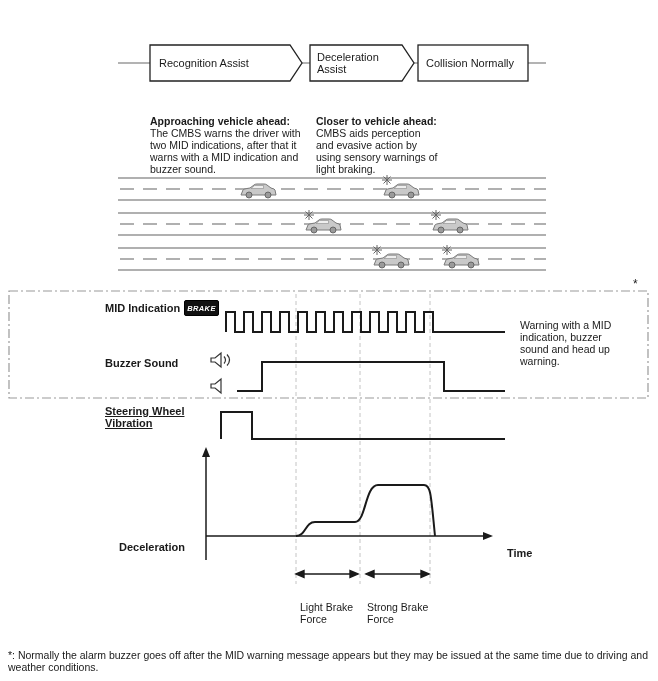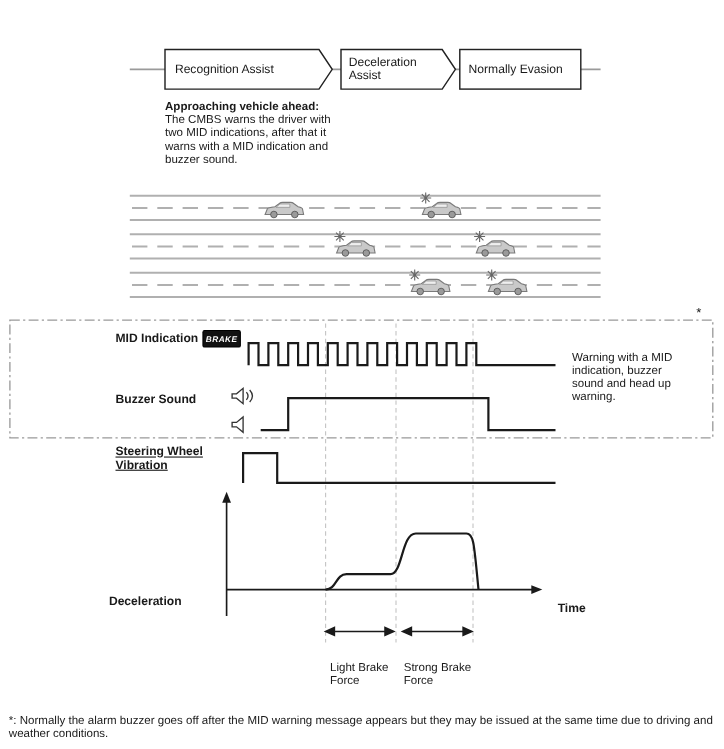--- a/index.html
+++ b/index.html
@@ -5,21 +5,21 @@
   html,body { margin:0; padding:0; background:#fff; }
   .canvas {
     position:relative; width:658px; height:681px; background:#ffffff;
     font-family:"Liberation Sans","DejaVu Sans",sans-serif; color:#1a1a1a;
     overflow:hidden;
   }
   .abs { position:absolute; }
   .lbl { font-size:10.5px; line-height:1.14; }
   .phase { font-size:11px; line-height:1.1; }
   .rowlbl { font-size:11px; font-weight:bold; line-height:1.1;margin-left:20px; }
-  .b { font-weight:bold; }
+  .b { font-weight:bold;margin-top:24px; }
   .pre { white-space:pre-line;text-decoration:underline; }
   .badge {
     background:#111; color:#fff; font-size:7.5px; font-weight:bold;
     letter-spacing:0.4px; display:flex; align-items:center; justify-content:center;
     border-radius:2px; border:1px solid #000;font-style:italic;
   }
   svg.layer { left:0; top:0; pointer-events:none; }
 </style>
 </head>
 <body>
@@ -115,37 +115,41 @@
       <polygon points="296,574 304,570.5 304,577.5"></polygon>
       <polygon points="358,574 350,570.5 350,577.5"></polygon>
       <line x1="369" y1="574" x2="426" y2="574"></line>
       <polygon points="366,574 374,570.5 374,577.5"></polygon>
       <polygon points="429,574 421,570.5 421,577.5"></polygon>
     </g>
   </svg>
 
   <div class="abs phase" style="left:159px;top:57px;width:140px">Recognition Assist</div>
   <div class="abs phase" style="left:317px;top:51px;width:78px">Deceleration Assist</div>
-  <div class="abs phase" style="left:426px;top:57px;width:100px">Normally Evasion</div>
+  <div class="abs phase" style="left:426px;top:57px;width:100px">Collision Normally</div>
 
   <div class="abs lbl" style="left:150px;top:92px;width:160px">
     <div class="b">Approaching vehicle ahead:</div>
     <div>The CMBS warns the driver with two MID indications, after that it warns with a MID indication and buzzer sound.</div>
+  </div>
+  <div class="abs lbl" style="left:316px;top:92px;width:124px">
+    <div class="b">Closer to vehicle ahead:</div>
+    <div>CMBS aids perception and evasive action by using sensory warnings of light braking.</div>
   </div>
 
   <div class="abs lbl" style="left:633px;top:278px;font-size:12px">*</div>
 
   <div class="abs rowlbl" style="left:85px;top:302px">MID Indication</div>
   <div class="abs badge" style="left:184px;top:300px;width:33px;height:14px">BRAKE</div>
   <div class="abs rowlbl" style="left:85px;top:357px">Buzzer Sound</div>
   <div class="abs lbl" style="left:520px;top:320px;width:102px">Warning with a MID indication, buzzer sound and head up warning.</div>
 
   <div class="abs rowlbl pre" style="left:85px;top:405px;width:95px">Steering Wheel
 Vibration</div>
 
-  <div class="abs rowlbl" style="left:79px;top:541px">Deceleration</div>
+  <div class="abs rowlbl" style="left:99px;top:541px">Deceleration</div>
   <div class="abs rowlbl" style="left:487px;top:547px">Time</div>
   <div class="abs lbl" style="left:300px;top:602px;width:62px">Light Brake Force</div>
   <div class="abs lbl" style="left:367px;top:602px;width:64px">Strong Brake Force</div>
 
   <div class="abs lbl" style="left:8px;top:650px;width:645px">*: Normally the alarm buzzer goes off after the MID warning message appears but they may be issued at the same time due to driving and weather conditions.</div>
 
 </div>
 
 </body></html>

